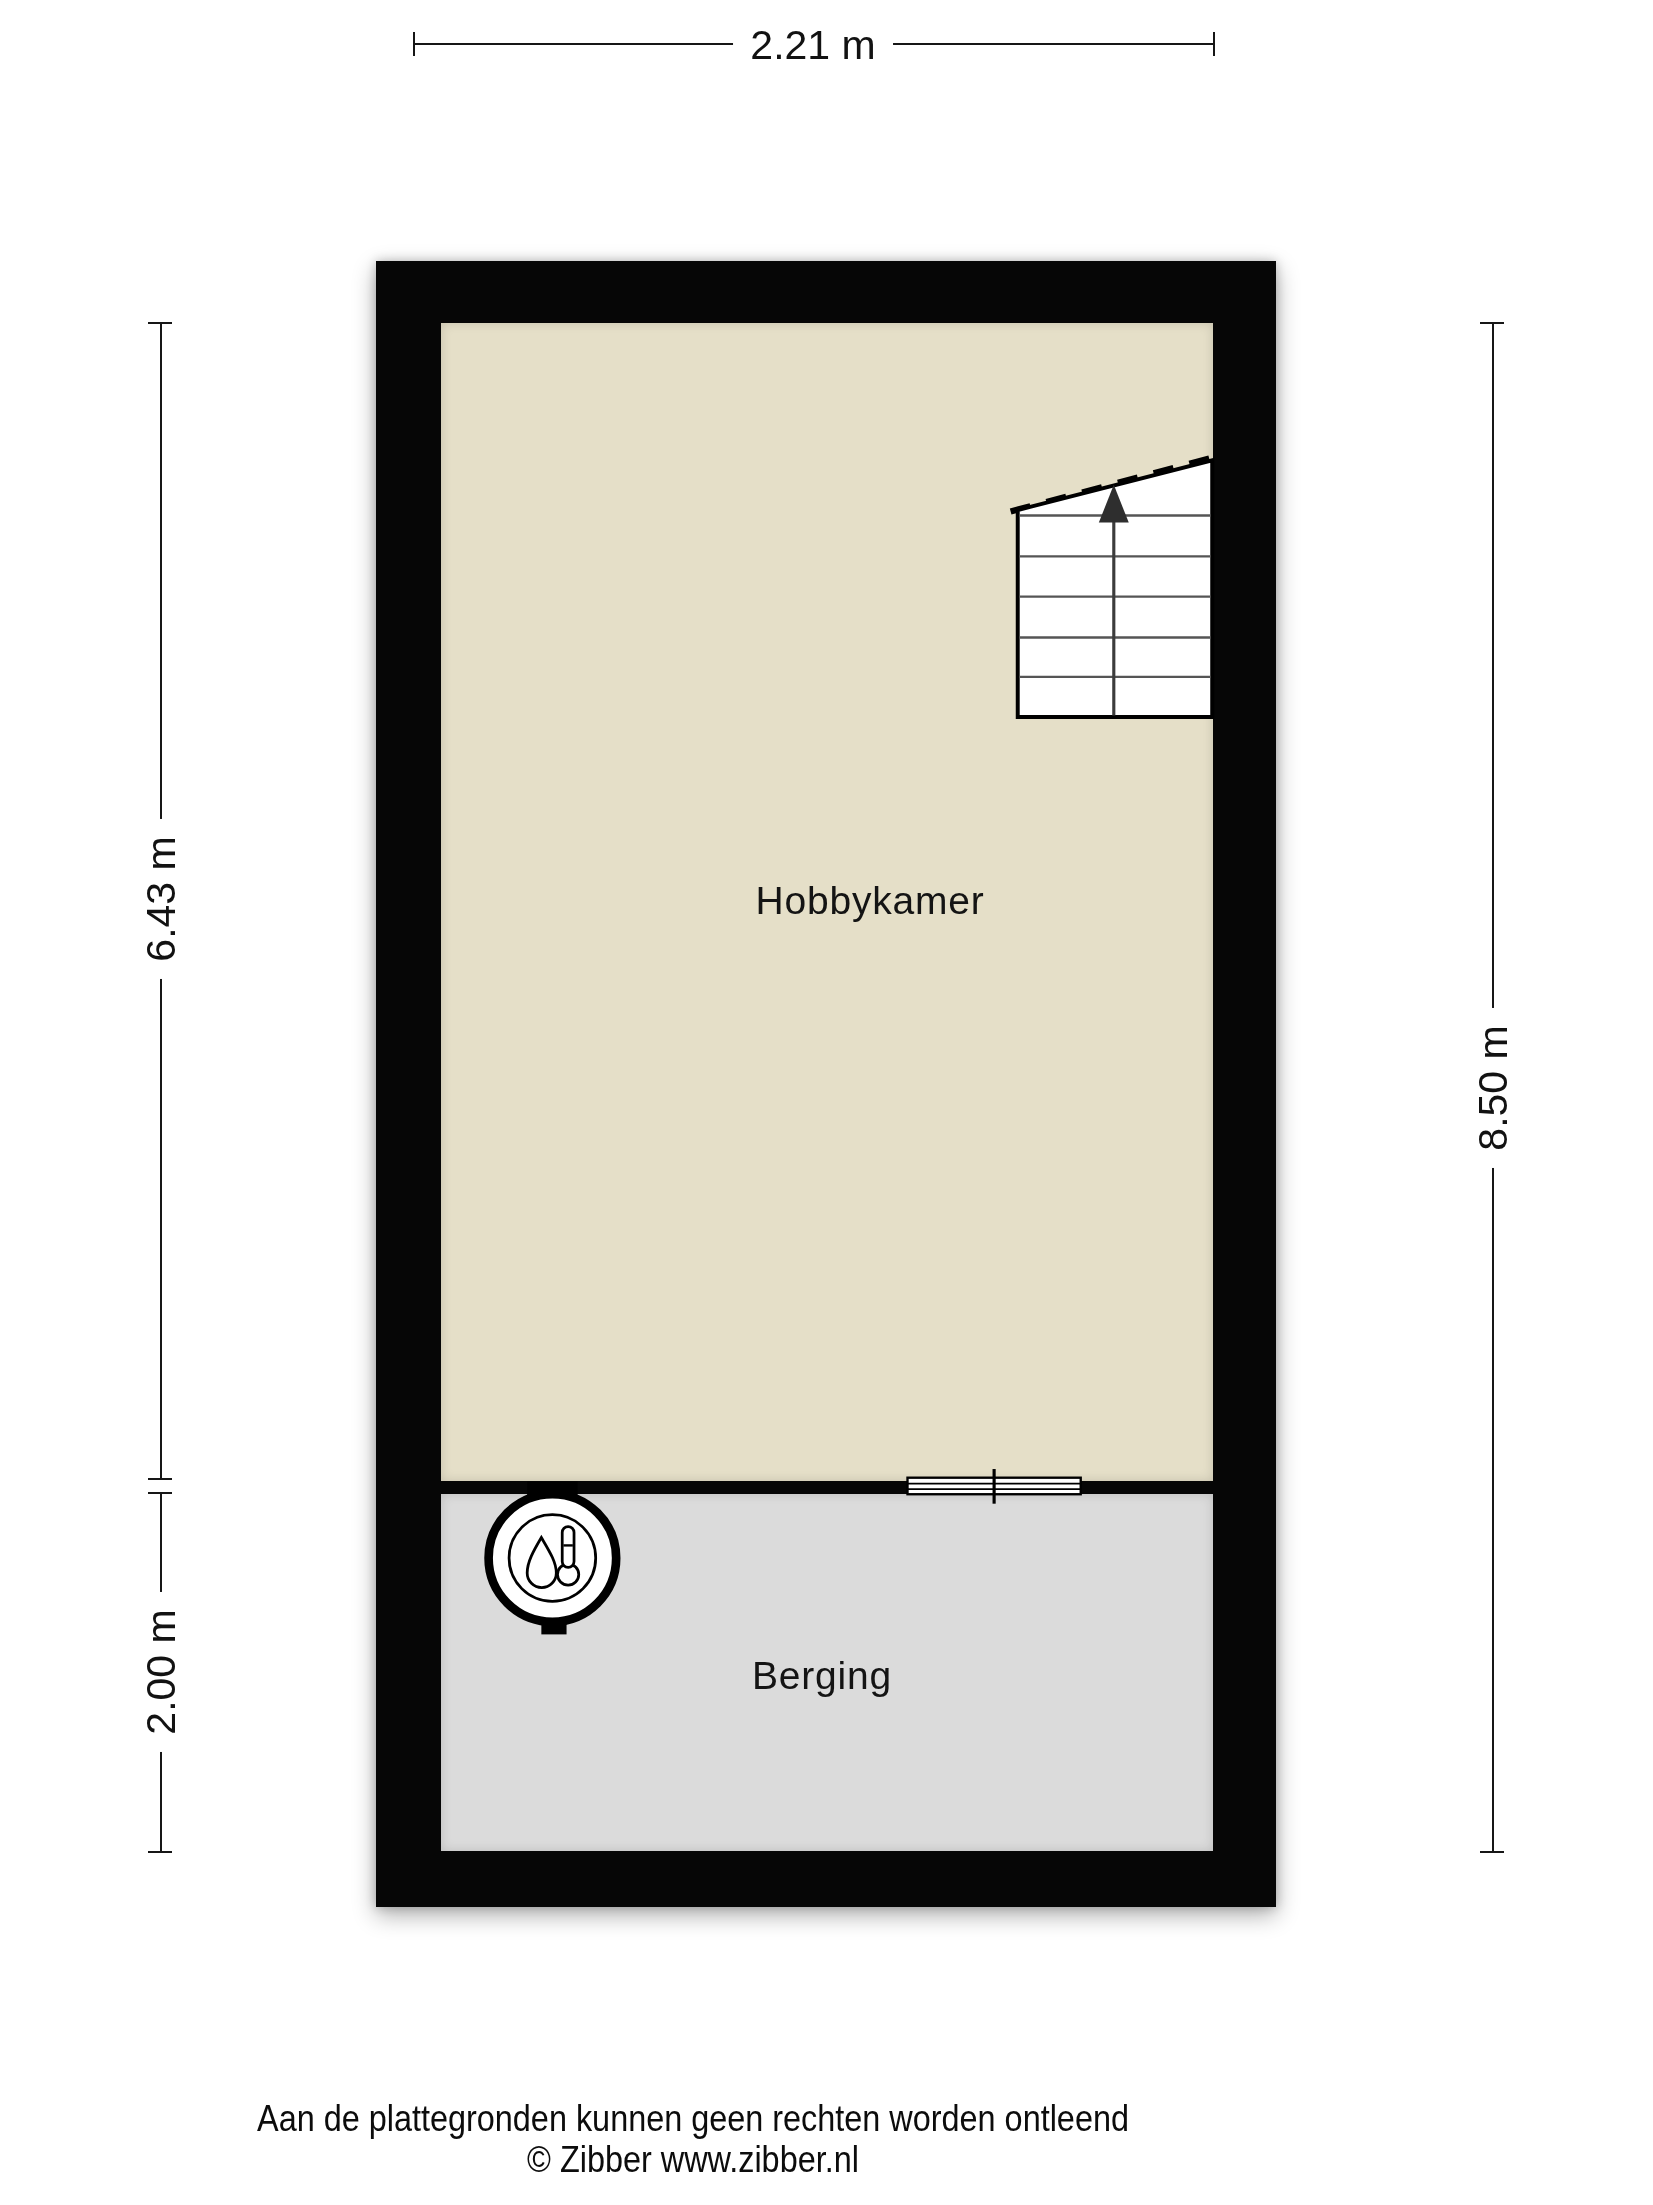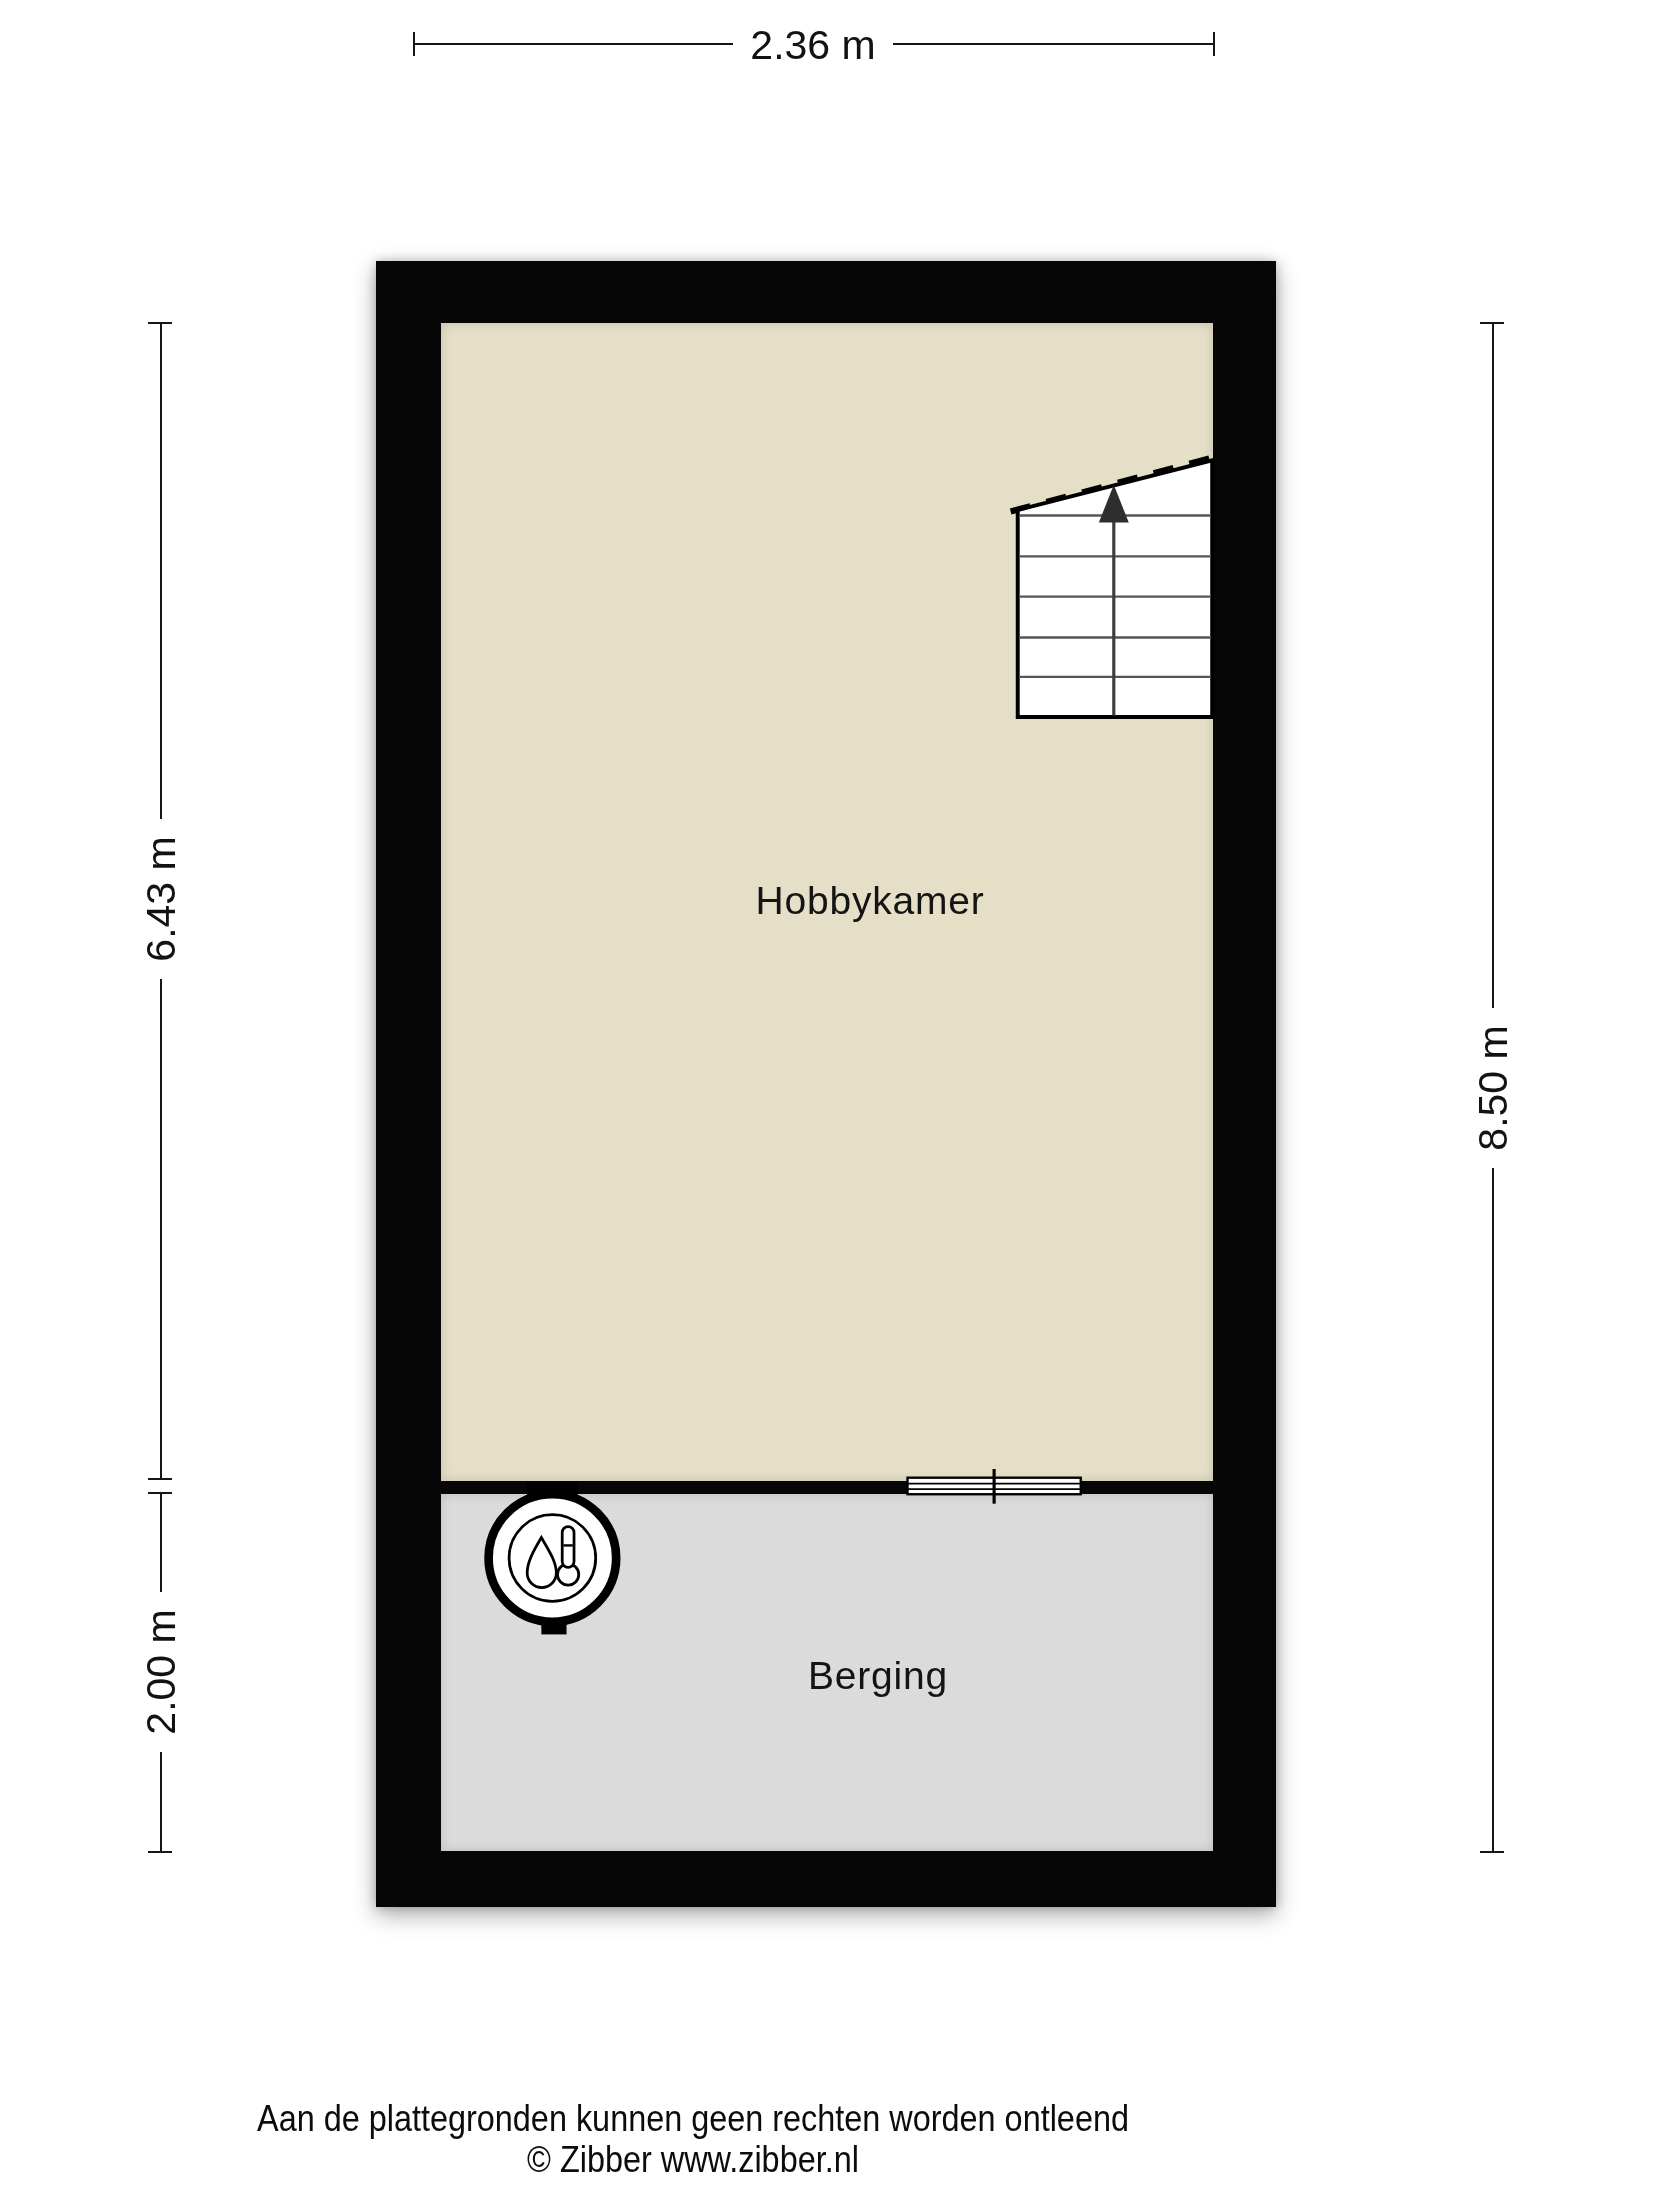--- a/index.html
+++ b/index.html
@@ -34,21 +34,21 @@
   .footer{position:absolute;left:0;top:2098px;width:1386px;text-align:center;color:#0c0c0c;}
   .footer-line{display:block;font-size:36px;line-height:41px;transform:scaleX(.9);white-space:nowrap;}
 </style>
 </head>
 <body>
 
 <div>
   <div class="dim-line" style="left:414px;top:43px;width:800px;height:2.4px;"></div>
   <div class="dim-line" style="left:413px;top:32px;width:2.4px;height:24.4px;"></div>
   <div class="dim-line" style="left:1213px;top:32px;width:2.4px;height:24.4px;"></div>
-  <div class="dim-label" style="left:813px;top:45px;">2.36 m</div>
+  <div class="dim-label" style="left:813px;top:45px;">2.21 m</div>
 </div>
 
 <div>
   <div class="dim-line" style="left:160px;top:323px;width:2.4px;height:1156px;"></div>
   <div class="dim-line" style="left:148px;top:322px;width:24.4px;height:2.4px;"></div>
   <div class="dim-line" style="left:148px;top:1478px;width:24.4px;height:2.4px;"></div>
   <div class="dim-label vert" style="left:161px;top:899px;">6.43 m</div>
 </div>
 
 <div>
@@ -102,19 +102,19 @@
     <path d="M210 1621 C200 1638 192 1652 192 1666 A18.5 18.5 0 1 0 229 1666 C229 1652 220 1638 210 1621 Z" fill="none" stroke="#000000" stroke-width="3.5"></path>
     <g>
       <circle cx="244" cy="1668" r="13.5" fill="#ffffff" stroke="#000000" stroke-width="3.5"></circle>
       <rect x="236.5" y="1607" width="15" height="52" rx="7.5" fill="#ffffff" stroke="#000000" stroke-width="3.5"></rect>
       <line x1="238" y1="1631" x2="250" y2="1631" stroke="#000000" stroke-width="3"></line>
     </g>
   </g>
 </svg>
 
 <div class="room-label" style="left:828px;top:900px;">Hobbykamer</div>
-<div class="room-label" style="left:836px;top:1675px;">Berging</div>
+<div class="room-label" style="left:780px;top:1675px;">Berging</div>
 
 <div class="footer">
   <span class="footer-line">Aan de plattegronden kunnen geen rechten worden ontleend</span>
   <span class="footer-line">© Zibber www.zibber.nl</span>
 </div>
 
 
 </body></html>

